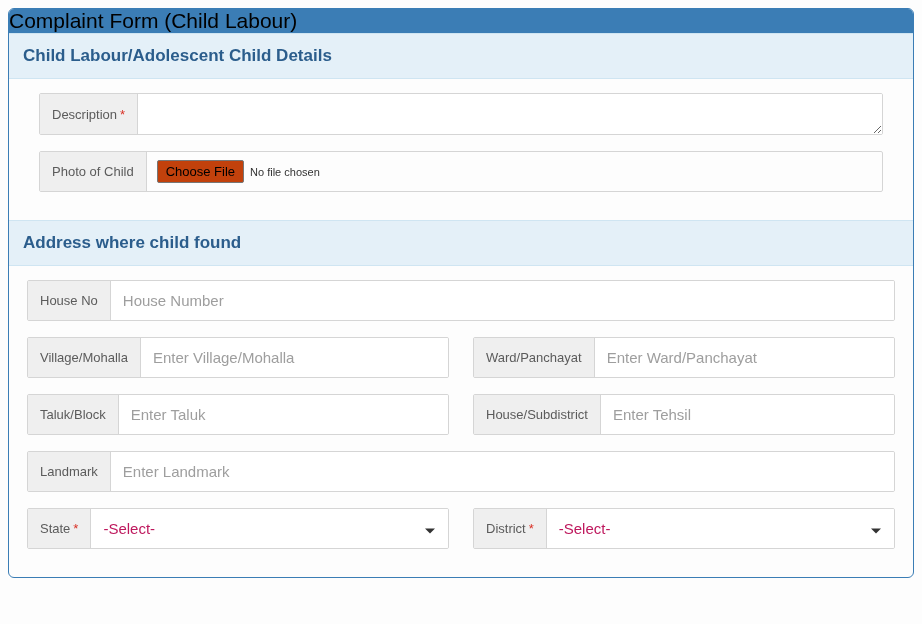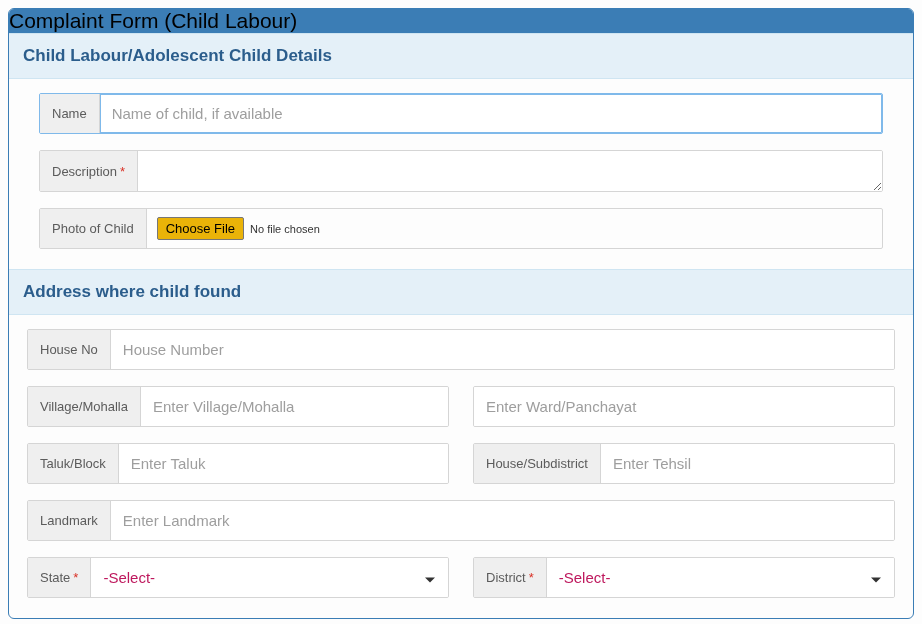--- a/index.html
+++ b/index.html
@@ -36,21 +36,21 @@
   }
   .section-body {
     padding: 14px 30px 18px 30px;
   }
   .section-body.addr { padding: 14px 18px 18px 18px; }
   .field-row {
     display: flex;
     gap: 24px;
     margin-bottom: 16px;
   }
-  .field-row:last-child { margin-bottom: 2px; }
+  .field-row:last-child { margin-bottom: 10px; }
   .field {
     display: flex;
     align-items: stretch;
     border: 1px solid #d5d5d5;
     border-radius: 2px;
     overflow: hidden;
     flex: 1;
   }
   .field.full { flex: 0 0 100%; }
   .field-label {
@@ -84,21 +84,21 @@
     display:flex;
     align-items:center;
     padding: 8px 10px;
     gap: 6px;
     font-size: 14px;
   }
   .choose-btn {
     font-family: Arial, sans-serif;
     font-size: 13px;
     padding: 3px 8px;
-    background: #eab308;
+    background: #c2410c;
     border: 1px solid #777;
     border-radius: 2px;
     cursor: pointer;
   }
   .file-status {
     font-size: 11px;
     color: #333;
   }
   .select-wrap {
     position: relative;
@@ -130,26 +130,20 @@
 </head>
 <body>
 
 <div class="form-container">
   <div class="form-header">Complaint Form (Child Labour)</div>
 
   <div class="section">
     <div class="section-header">Child Labour/Adolescent Child Details</div>
     <div class="section-body">
 
-      <div class="field-row">
-        <div class="field full focused">
-          <div class="field-label">Name</div>
-          <input class="field-input" type="text" placeholder="Name of child, if available" style="">
-        </div>
-      </div>
 
       <div class="field-row">
         <div class="field full">
           <div class="field-label">
             <span>Description</span>
               <span class="req">*</span>
           </div>
           <textarea class="field-input" style=""></textarea>
         </div>
       </div>
@@ -177,20 +171,21 @@
           <input class="field-input" type="text" placeholder="House Number" style="">
         </div>
       </div>
 
       <div class="field-row">
         <div class="field">
           <div class="field-label">Village/Mohalla</div>
           <input class="field-input" type="text" placeholder="Enter Village/Mohalla" style="">
         </div>
         <div class="field">
+          <div class="field-label">Ward/Panchayat</div>
           <input class="field-input" type="text" placeholder="Enter Ward/Panchayat" style="">
         </div>
       </div>
 
       <div class="field-row">
         <div class="field">
           <div class="field-label">Taluk/Block</div>
           <input class="field-input" type="text" placeholder="Enter Taluk" style="">
         </div>
         <div class="field">

